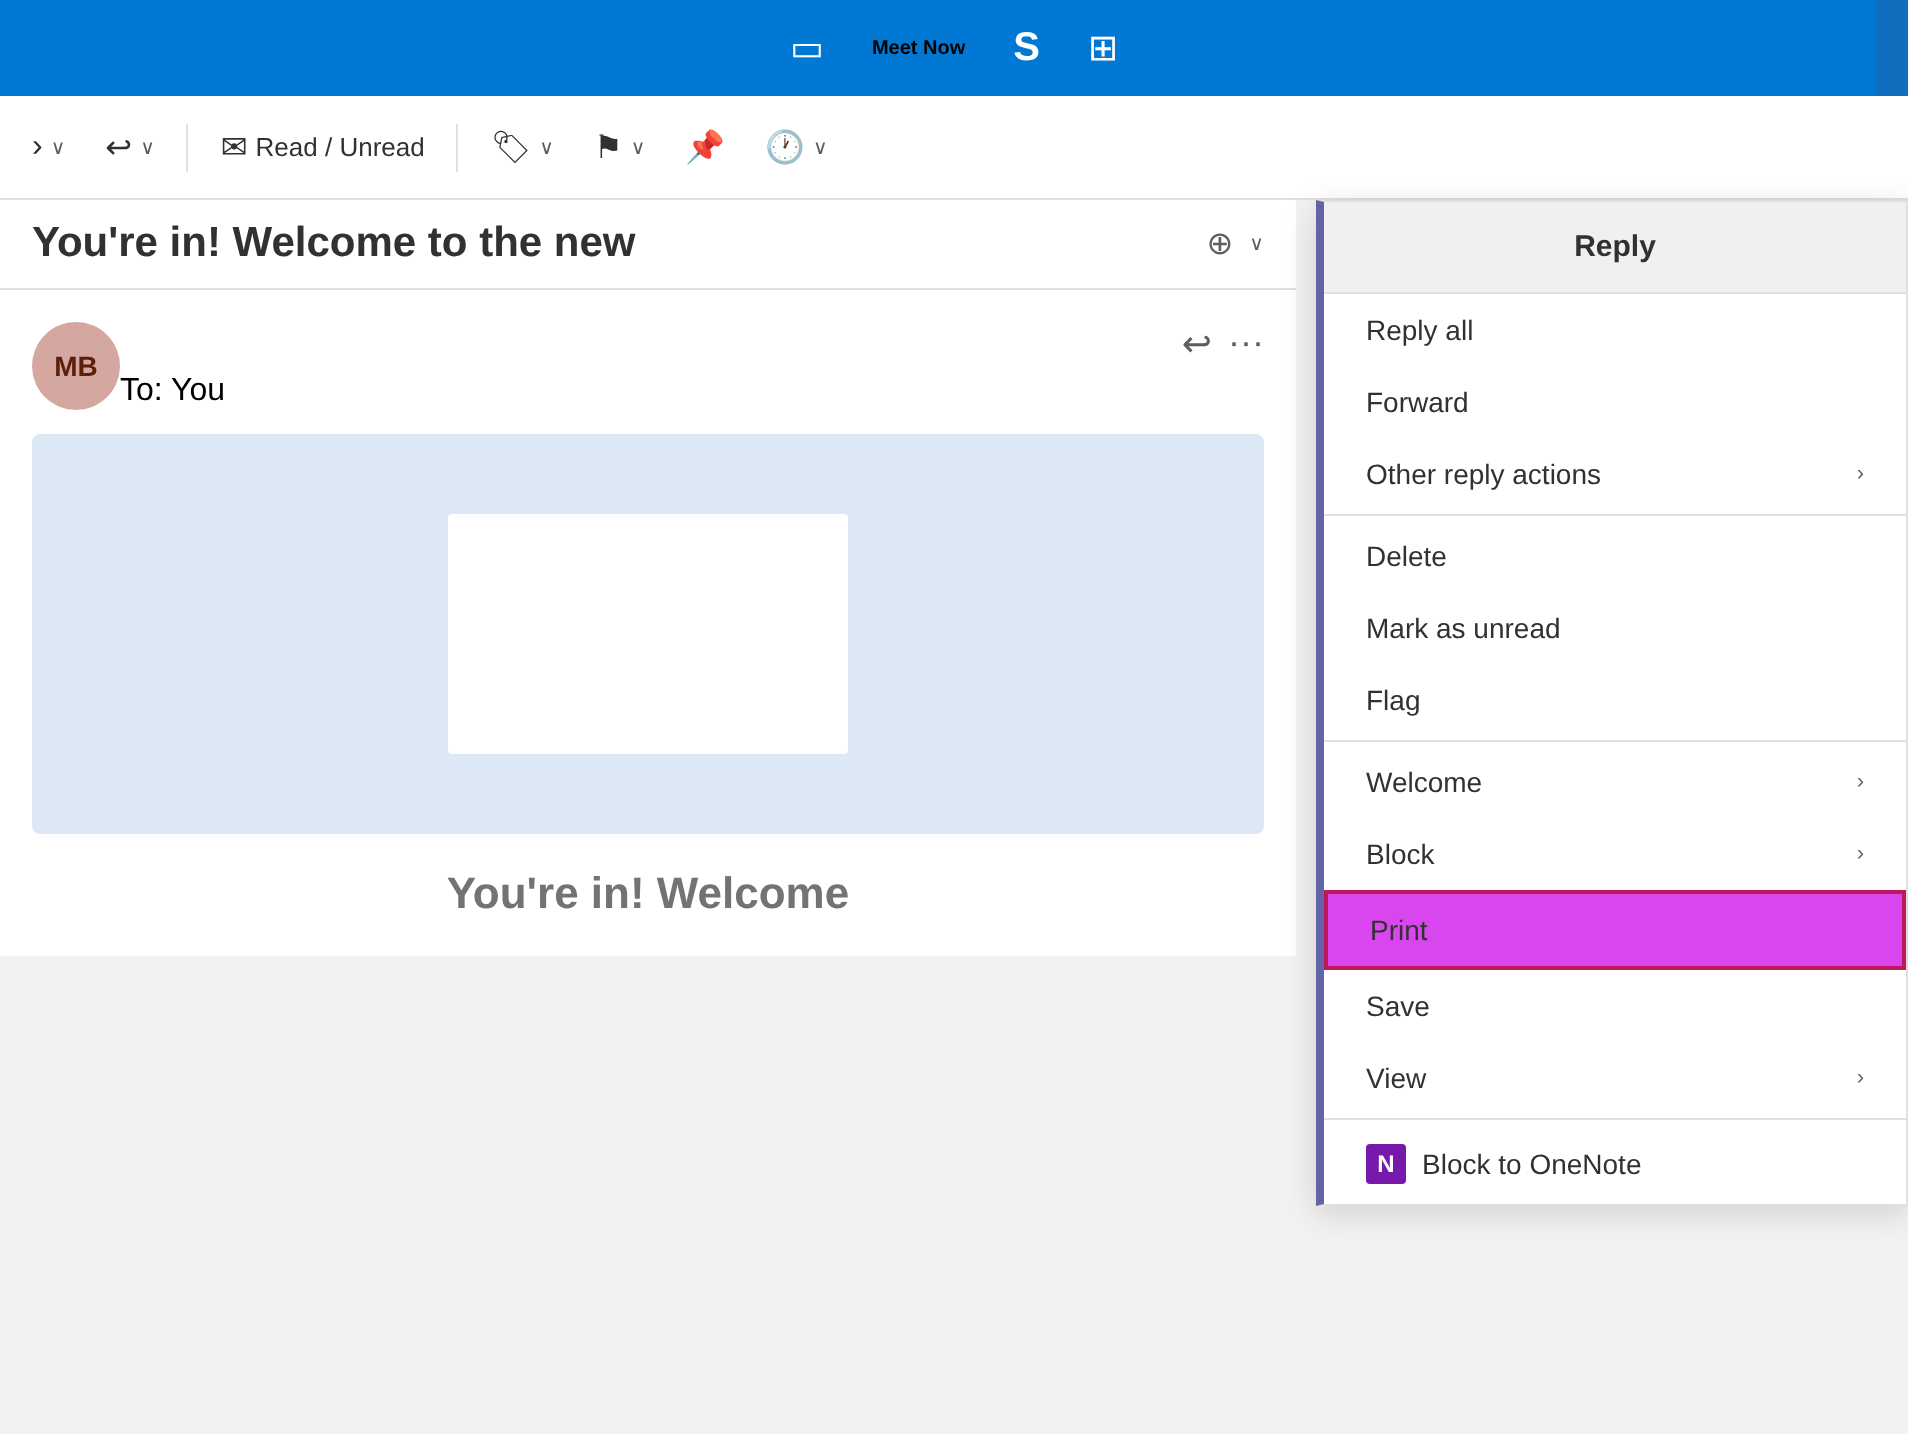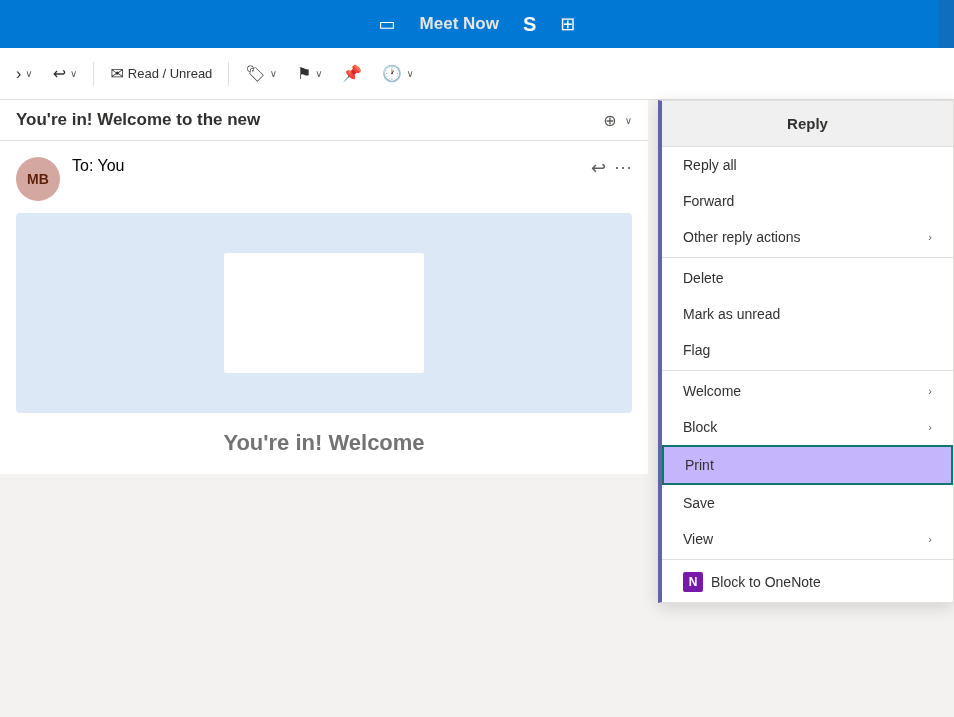--- a/index.html
+++ b/index.html
@@ -13,22 +13,22 @@
       align-items: center;
       justify-content: center;
       gap: 24px;
       padding: 0 16px;
       position: relative;
     }
     .top-bar-meet {
       display: flex;
       align-items: center;
       gap: 8px;
-      color: #e5e5e5;
-      font-size: 17px;
+      color: #000000;
+      font-size: 10px;
       font-weight: 600;
     }
     .top-bar-icon {
       color: white;
       font-size: 18px;
     }
     .top-bar-skype {
       color: white;
       font-size: 20px;
       font-weight: bold;
@@ -71,21 +71,21 @@
     
     .email-pane-header {
       background: white;
       padding: 10px 16px;
       border-bottom: 1px solid #e1dfdd;
       display: flex;
       align-items: center;
       justify-content: space-between;
     }
     .email-subject {
-      font-size: 17px;
+      font-size: 21px;
       font-weight: 600;
       color: #323130;
     }
     .email-header-controls {
       display: flex;
       align-items: center;
       gap: 8px;
     }
     .zoom-btn {
       font-size: 16px;
@@ -96,22 +96,21 @@
     
     .email-body {
       background: white;
       margin: 0;
       padding: 16px;
       overflow: hidden;
       width: 648px;
     }
     .email-meta {
       display: flex;
-      align-items: flex-start;
-      gap: 12px;
+      align-items: flex-end;
       margin-bottom: 12px;
       position: relative;
     }
     .avatar {
       width: 44px;
       height: 44px;
       border-radius: 50%;
       background: #d4a8a0;
       display: flex;
       align-items: center;
@@ -198,22 +197,22 @@
     }
     .menu-item-reply {
       background: #f0f0f0;
       font-size: 15px;
       font-weight: 600;
       padding: 14px 16px;
       border-bottom: 1px solid #e1dfdd;
       justify-content: center;
     }
     .menu-item-print {
-      background: #c4b5fd;
-      border: 2px solid #0f766e;
+      background: #d946ef;
+      border: 2px solid #be185d;
       text-align: center;
     }
     .menu-chevron { font-size: 11px; color: #605e5c; }
     .menu-divider { height: 1px; background: #e1dfdd; margin: 2px 0; }
     .menu-icon-onenote {
       width: 20px;
       height: 20px;
       background: #7719aa;
       color: white;
       font-size: 12px;

